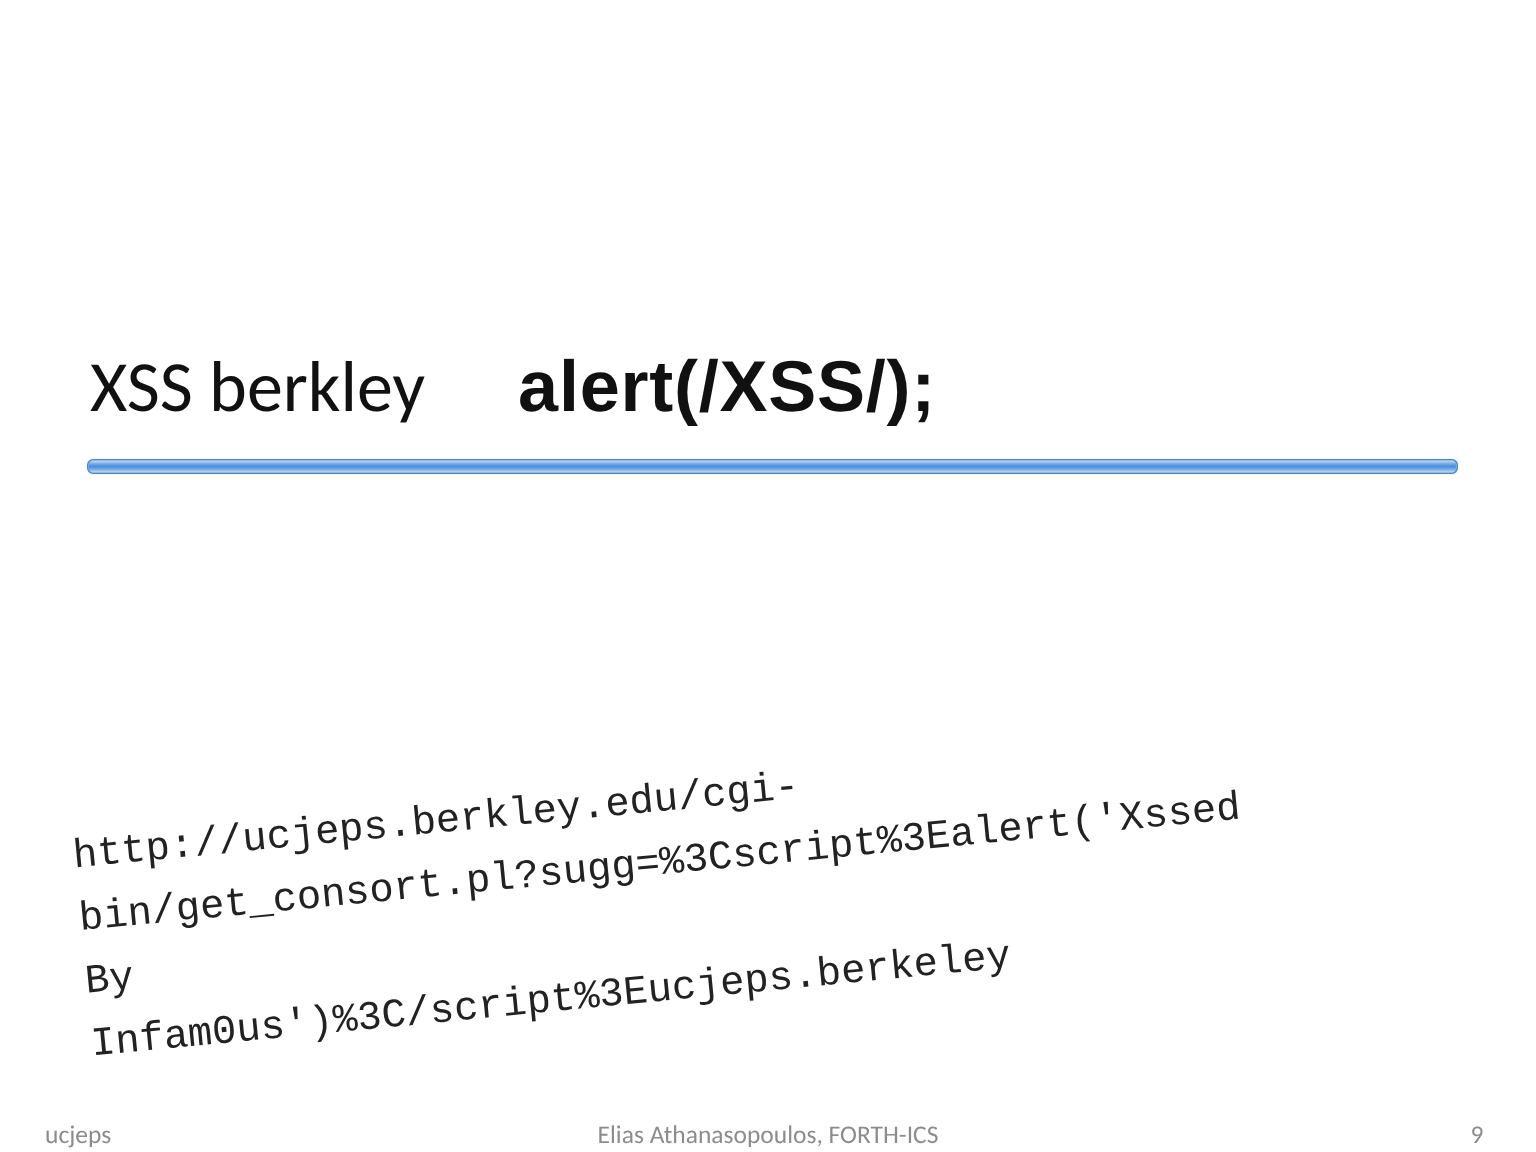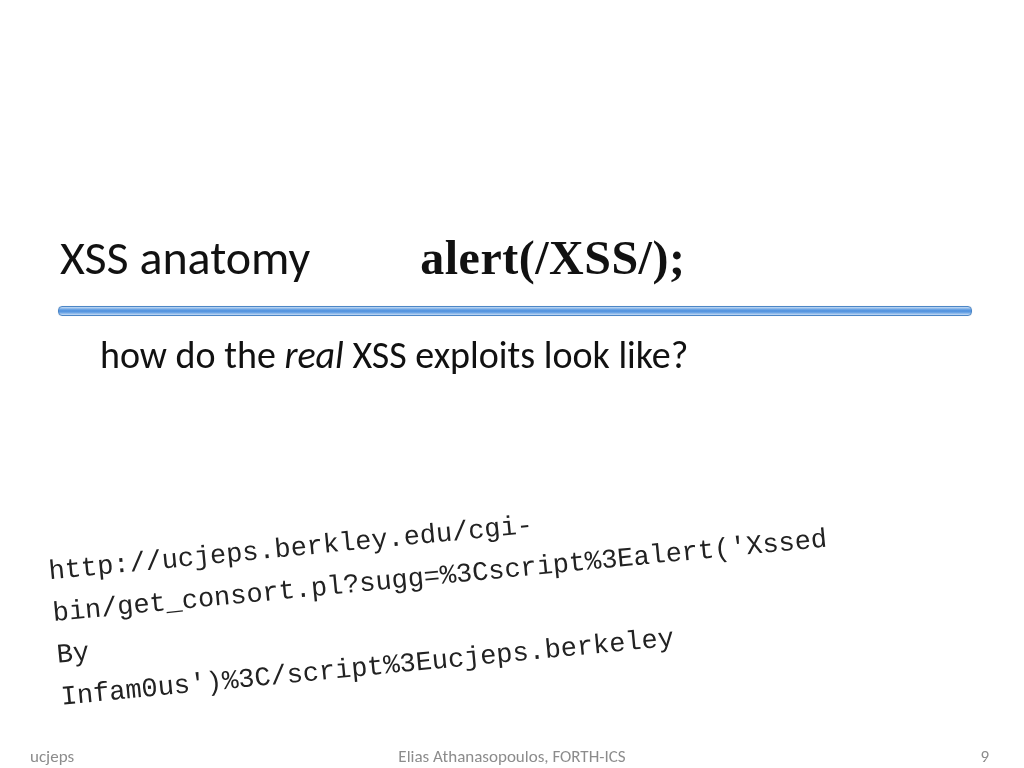--- a/index.html
+++ b/index.html
@@ -23,24 +23,24 @@
     left: 60px;
     top: 228px;
     font-size: 48px;
     font-weight: 400;
     color: #111;
   }
   .title-line .title-plain {
     font-family: Calibri, "Segoe UI", Arial, sans-serif;
   }
   .title-line .title-code {
-    font-family: Liberation Serif, serif;
+    font-family: Liberation Sans, sans-serif;
     font-weight: 700;
     letter-spacing: 0.5px;
-    margin-left: 110px;
+    margin-left: 62px;
   }
   .divider {
     position: absolute;
     left: 58px;
     top: 306px;
     width: 912px;
     height: 8px;
     border-radius: 4px;
     background: linear-gradient(to bottom,
       #c7dcf4 0%,
@@ -96,28 +96,25 @@
     position: absolute;
     right: 35px;
   }
 </style>
 </head>
 <body>
 
 <div class="slide">
 
   <div class="title-line">
-    <span class="title-plain">XSS anatomy</span><span class="title-code">alert(/XSS/);</span>
+    <span class="title-plain">XSS berkley</span><span class="title-code">alert(/XSS/);</span>
   </div>
 
   <div class="divider"></div>
 
-  <div class="subtitle">
-    <span>how do the </span><span class="ital">real</span><span> XSS exploits look like?</span>
-  </div>
 
   <div class="url-block">http://ucjeps.berkley.edu/cgi-
 bin/get_consort.pl?sugg=%3Cscript%3Ealert('Xssed 
 By 
 Infam0us')%3C/script%3Eucjeps.berkeley</div>
 
   <div class="footer">
     <span class="footer-left">ucjeps</span>
     <span class="footer-center">Elias Athanasopoulos, FORTH-ICS</span>
     <span class="footer-right">9</span>

